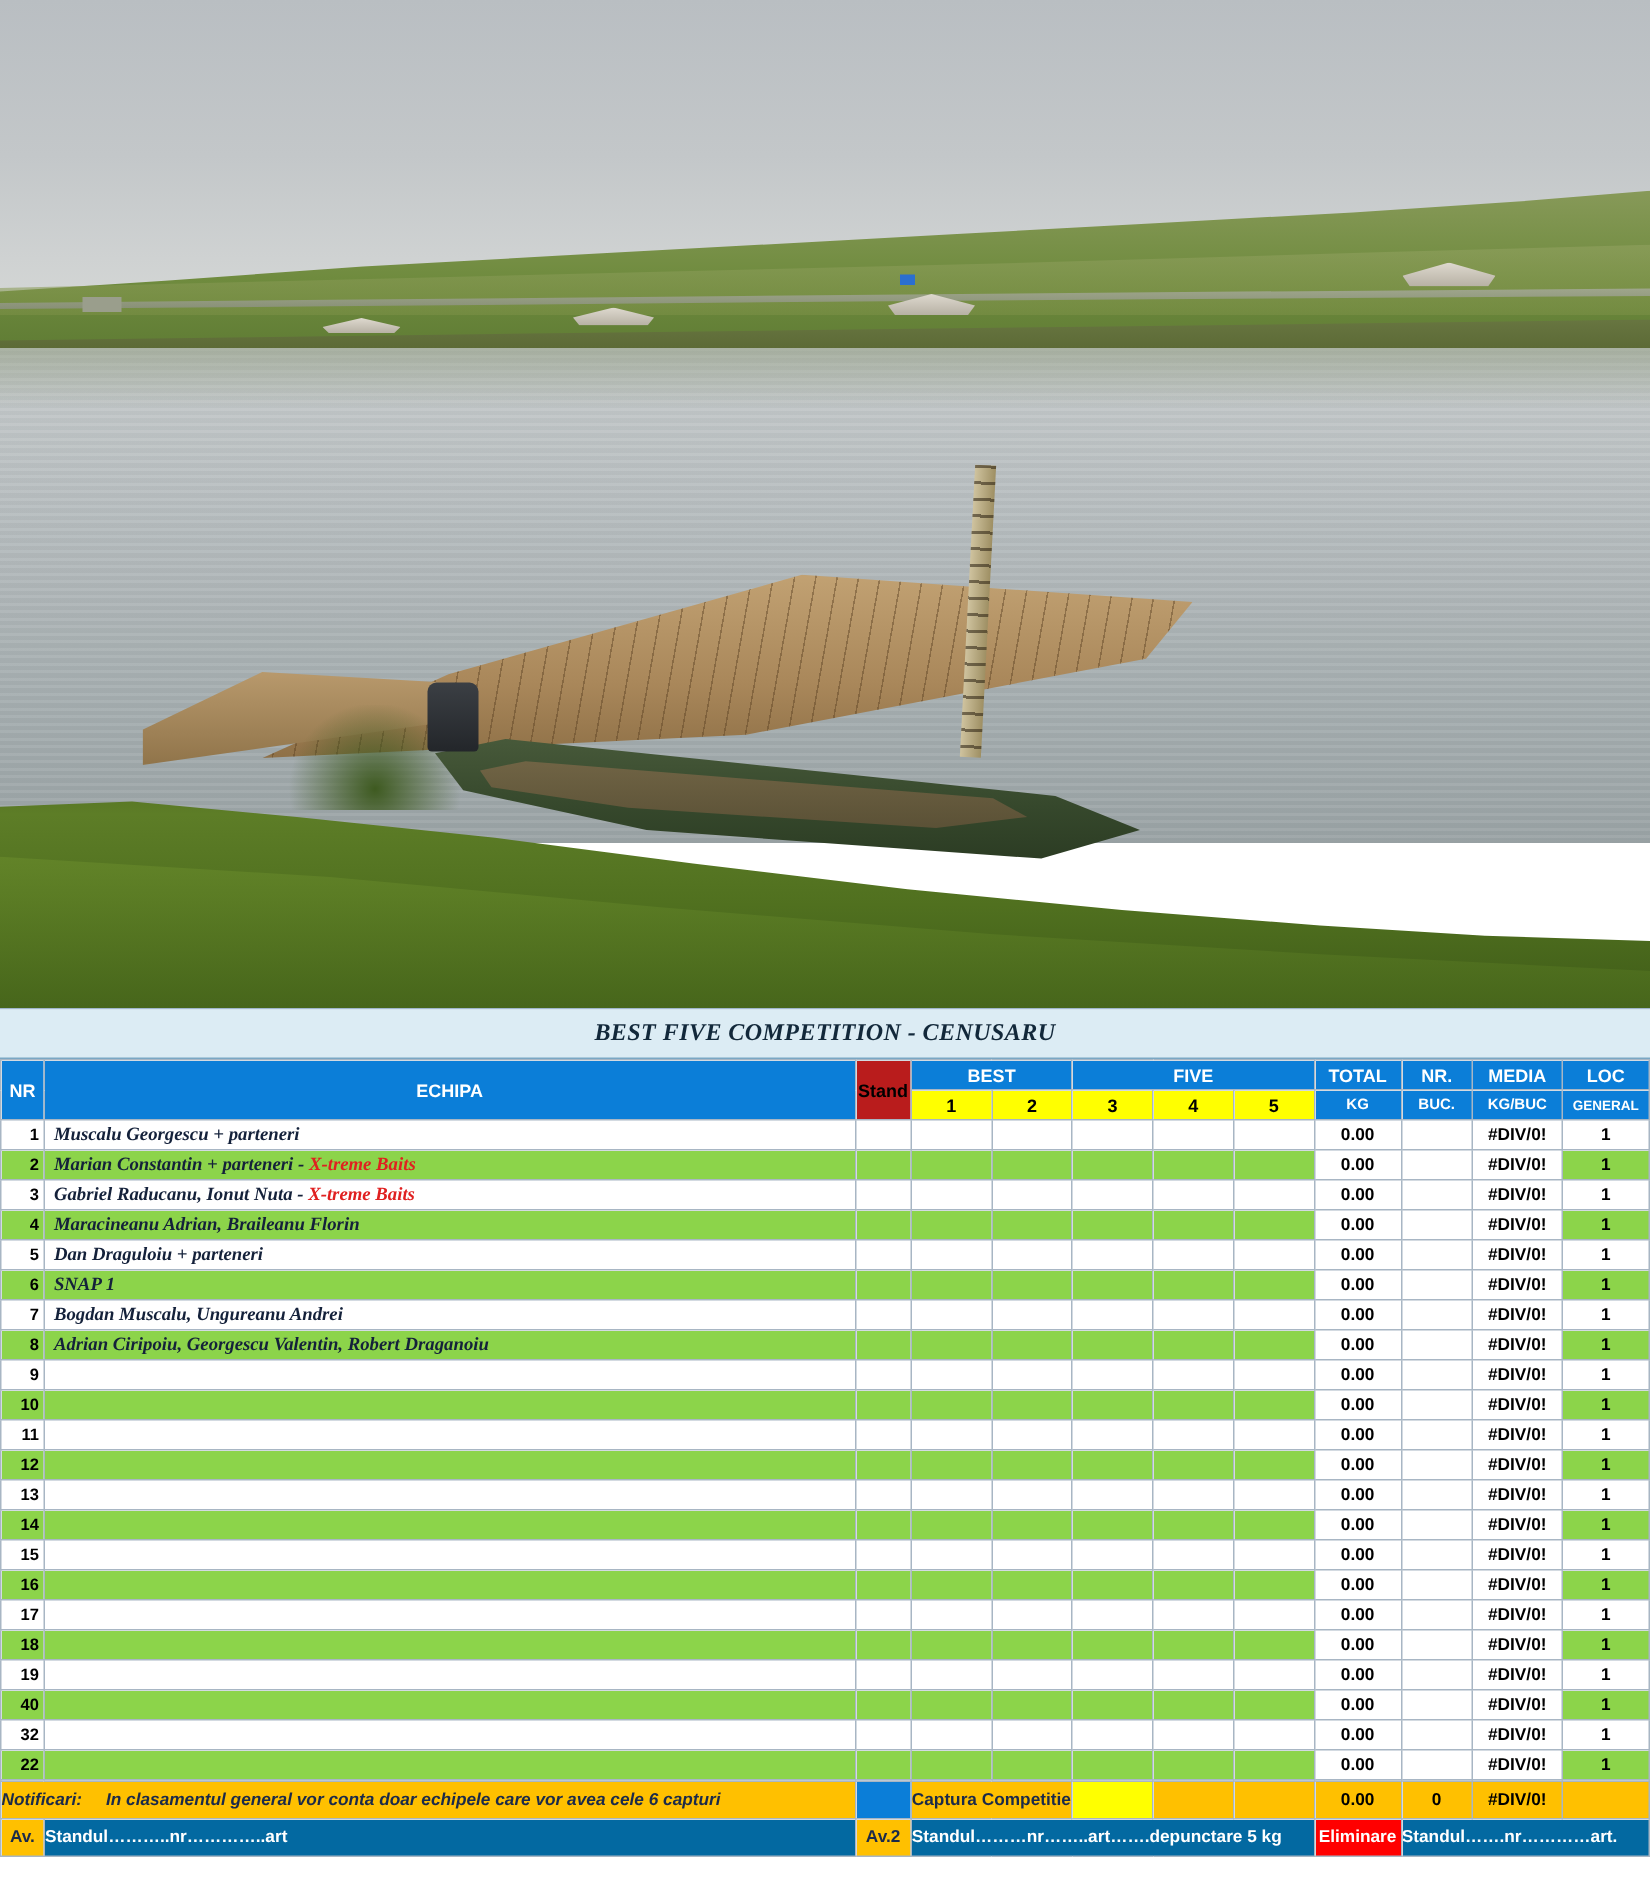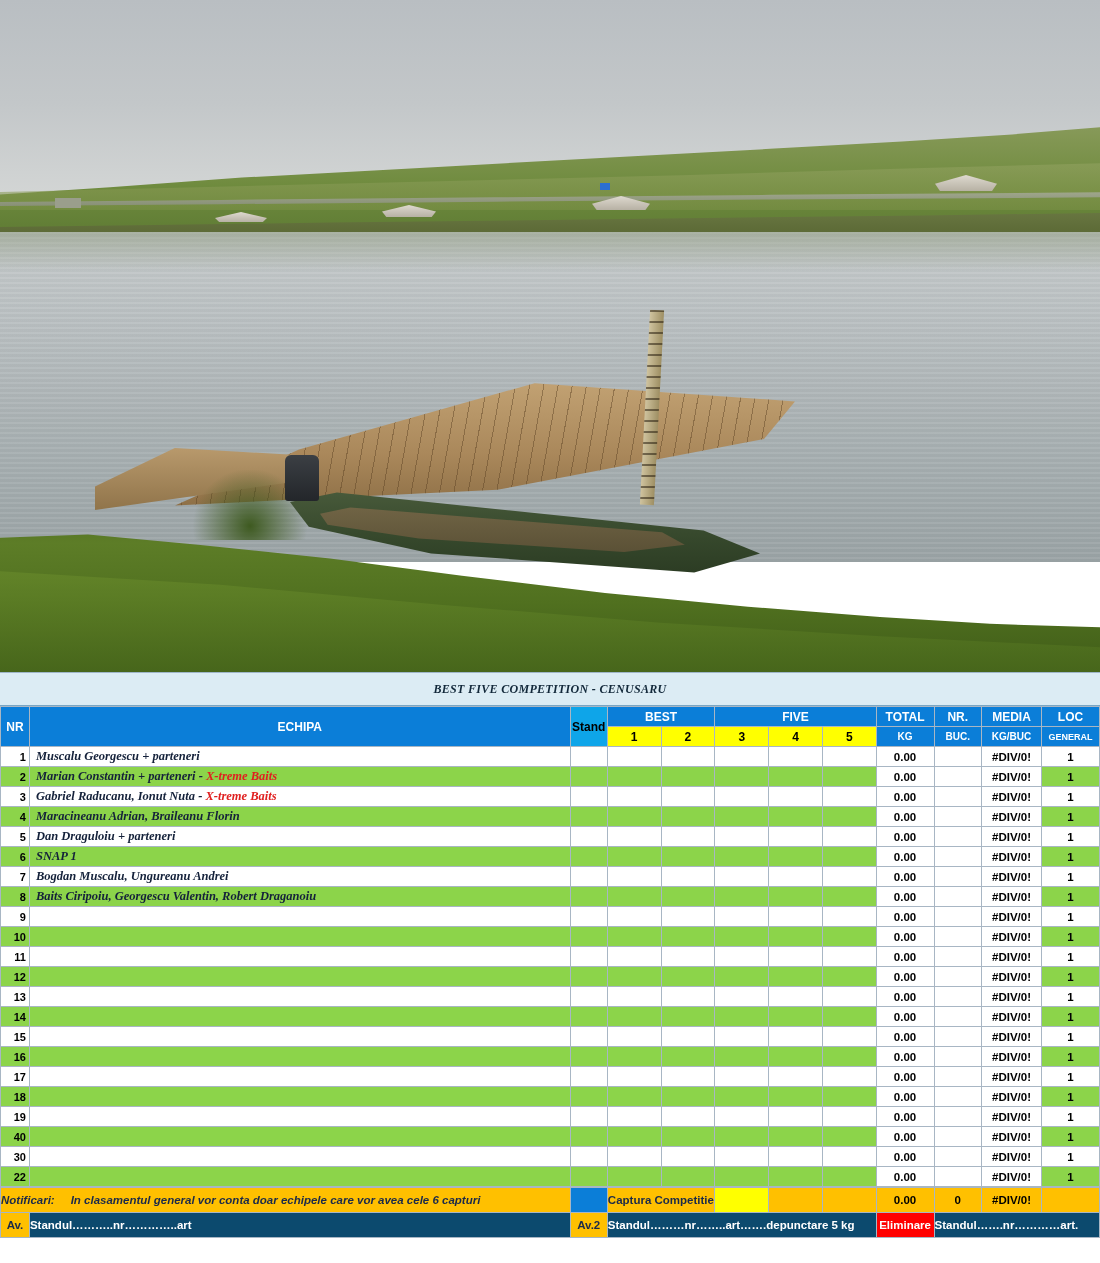--- a/index.html
+++ b/index.html
@@ -67,35 +67,35 @@
   .flag{position:absolute;left:600px;top:183px;width:10px;height:7px;background:#2b6fd0;}
   .refl{position:absolute;left:0;top:232px;width:1100px;height:40px;
        background:linear-gradient(180deg,rgba(110,125,80,.35),rgba(110,125,80,0));}
 
   
   .sheet{position:absolute;left:0;top:672px;width:1100px;height:591px;background:#fff;
        border-top:1px solid #9fb6c9;}
   .title-row{height:32px;background:#dcecf4;display:flex;align-items:center;justify-content:center;
        border-bottom:1px solid #7aa7c4;}
   .title-row span{font-family:"Liberation Serif",serif;font-weight:bold;font-style:italic;
-       font-size:12px;color:#12283a;letter-spacing:.3px;}
+       font-size:16px;color:#12283a;letter-spacing:.3px;}
 
   table{border-collapse:collapse;width:1100px;table-layout:fixed;}
   td,th{border:1px solid #a8b6c4;font-size:12px;padding:0;height:19px;overflow:hidden;white-space:nowrap;}
   .c-nr{width:28px;text-align:right;padding-right:3px;}
   .c-team{width:523px;text-align:left;padding-left:6px;}
   .c-stand{width:36px;}
   .c-b{width:52px;}
   .c-total{width:56px;text-align:center;}
   .c-buc{width:46px;}
   .c-media{width:58px;text-align:center;}
   .c-loc{width:56px;text-align:center;}
 
   .hdr{background:#0b7ed8;color:#fff;font-weight:bold;text-align:center;font-size:12px;}
-  .hdr-stand{background:#0ea5e9;color:#000;font-weight:bold;text-align:center;font-size:12px;}
+  .hdr-stand{background:#b91c1c;color:#000;font-weight:bold;text-align:center;font-size:12px;}
   .hdr-yellow{background:#ffff00;color:#000;font-weight:bold;text-align:center;font-size:12px;}
   .hdr-sub{background:#0b7ed8;color:#fff;font-weight:bold;text-align:center;font-size:10px;}
   .hdr-loc{background:#0b7ed8;color:#fff;font-weight:bold;text-align:center;font-size:9px;}
 
   tr.green td{background:#8cd44a;}
   tr.white td{background:#ffffff;}
   td.nrcell{font-weight:bold;font-size:11px;color:#000;}
   .team{font-family:"Liberation Serif",serif;font-style:italic;font-weight:bold;font-size:12.5px;color:#14213a;}
   .sponsor{color:#e02020;font-style:italic;font-weight:bold;}
   .totalv{text-align:center;font-weight:bold;font-size:11.5px;color:#000;}
@@ -105,21 +105,21 @@
   
   .foot{width:1100px;border-collapse:collapse;table-layout:fixed;}
   .foot td{border:1px solid #a8b6c4;height:24px;font-size:11.5px;padding:0;overflow:hidden;white-space:nowrap;}
   .f-notif{background:#ffc000;color:#1b2a4a;font-weight:bold;padding-left:6px;font-style:italic;}
   .f-blue{background:#0b7ed8;}
   .f-cap{background:#ffc000;color:#1b2a4a;font-weight:bold;padding-left:6px;}
   .f-yellow{background:#ffff00;}
   .f-orange{background:#ffc000;}
   .f-val{background:#ffc000;text-align:center;font-weight:bold;color:#000;}
   .f-av{background:#ffc000;color:#1b2a4a;font-weight:bold;text-align:center;font-size:11px;}
-  .f-bluetxt{background:#0c4a6e;color:#ffffff;font-weight:bold;padding-left:6px;font-size:11.5px;}
+  .f-bluetxt{background:#0369a1;color:#ffffff;font-weight:bold;padding-left:6px;font-size:11.5px;}
   .f-elim{background:#ff0000;color:#ffffff;font-weight:bold;text-align:center;font-size:11.5px;}
 </style>
 </head>
 <body>
 
 <div class="page">
 
   <div class="photo">
     <div class="sky"></div>
     <div class="hill-far"></div>
@@ -287,21 +287,21 @@
             <td class="c-b"></td>
             <td class="c-b"></td>
             <td class="c-b"></td>
             <td class="c-total totalv" style="background: rgb(255, 255, 255);">0.00</td>
             <td class="c-buc" style="background: rgb(255, 255, 255);"></td>
             <td class="c-media mediav" style="background: rgb(255, 255, 255);">#DIV/0!</td>
             <td class="c-loc locv">1</td>
           </tr>
           <tr class="green">
             <td class="c-nr nrcell">8</td>
-            <td class="c-team"><span class="team">Baits Ciripoiu, Georgescu Valentin, Robert Draganoiu</span></td>
+            <td class="c-team"><span class="team">Adrian Ciripoiu, Georgescu Valentin, Robert Draganoiu</span></td>
             <td class="c-stand"></td>
             <td class="c-b"></td>
             <td class="c-b"></td>
             <td class="c-b"></td>
             <td class="c-b"></td>
             <td class="c-b"></td>
             <td class="c-total totalv" style="background: rgb(255, 255, 255);">0.00</td>
             <td class="c-buc" style="background: rgb(255, 255, 255);"></td>
             <td class="c-media mediav" style="background: rgb(255, 255, 255);">#DIV/0!</td>
             <td class="c-loc locv">1</td>
@@ -468,21 +468,21 @@
             <td class="c-b"></td>
             <td class="c-b"></td>
             <td class="c-b"></td>
             <td class="c-b"></td>
             <td class="c-total totalv" style="background: rgb(255, 255, 255);">0.00</td>
             <td class="c-buc" style="background: rgb(255, 255, 255);"></td>
             <td class="c-media mediav" style="background: rgb(255, 255, 255);">#DIV/0!</td>
             <td class="c-loc locv">1</td>
           </tr>
           <tr class="white">
-            <td class="c-nr nrcell">30</td>
+            <td class="c-nr nrcell">32</td>
             <td class="c-team"><span class="team"></span></td>
             <td class="c-stand"></td>
             <td class="c-b"></td>
             <td class="c-b"></td>
             <td class="c-b"></td>
             <td class="c-b"></td>
             <td class="c-b"></td>
             <td class="c-total totalv" style="background: rgb(255, 255, 255);">0.00</td>
             <td class="c-buc" style="background: rgb(255, 255, 255);"></td>
             <td class="c-media mediav" style="background: rgb(255, 255, 255);">#DIV/0!</td>

